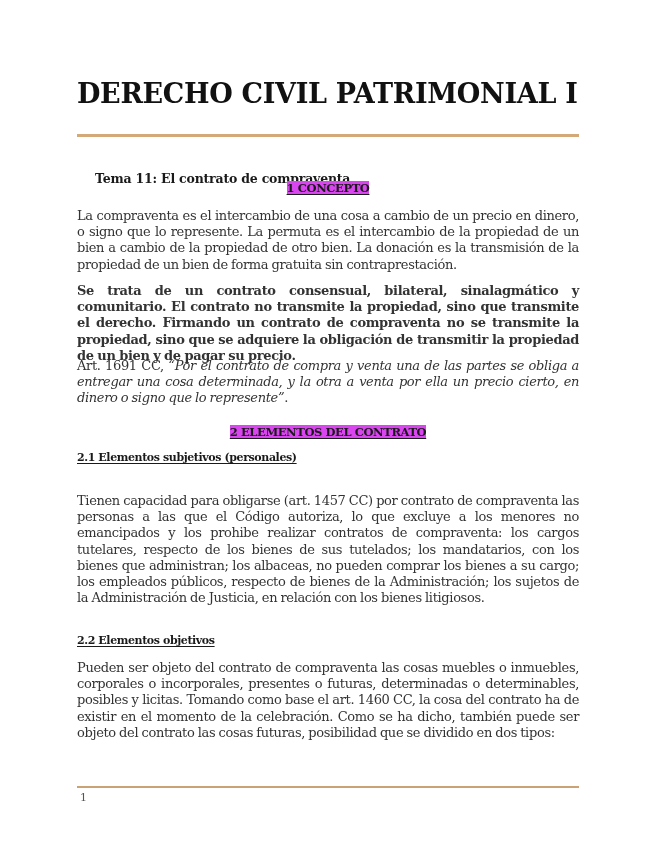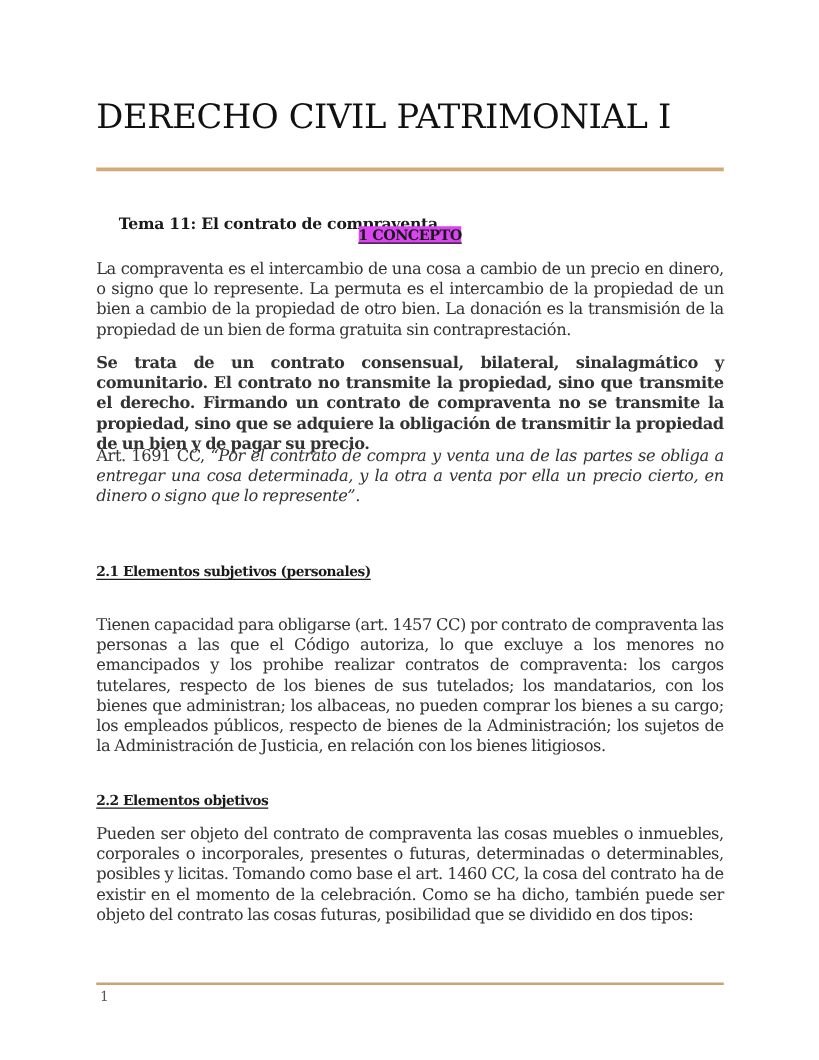--- a/index.html
+++ b/index.html
@@ -21,21 +21,21 @@
       width: 655px;
       height: 848px;
       background: #ffffff;
     }
     .doc-title {
       position: absolute;
       left: 77px;
       top: 78px;
       margin: 0;
       font-family: "DejaVu Serif", "Liberation Serif", serif;
-      font-weight: normal;
+      font-weight: bold;
       font-size: 27px;
       letter-spacing: -0.3px;
       color: #111111;
       white-space: nowrap;
     }
     .rule {
       position: absolute;
       left: 77px;
       width: 502px;
       height: 3px;
@@ -118,20 +118,23 @@
   <h2 class="section-heading" style="top:181px;">
     <span>1 CONCEPTO</span>
   </h2>
 
   <p class="para" style="top:208px;">La compraventa es el intercambio de una cosa a cambio de un precio en dinero, o signo que lo represente. La permuta es el intercambio de la propiedad de un bien a cambio de la propiedad de otro bien. La donación es la transmisión de la propiedad de un bien de forma gratuita sin contraprestación.</p>
 
   <p class="para" style="top:283px;font-weight:bold;">Se trata de un contrato consensual, bilateral, sinalagmático y comunitario. El contrato no transmite la propiedad, sino que transmite el derecho. Firmando un contrato de compraventa no se transmite la propiedad, sino que se adquiere la obligación de transmitir la propiedad de un bien y de pagar su precio.</p>
 
   <p class="para" style="top:358px;"><span>Art. 1691 CC, </span><em>“Por el contrato de compra y venta una de las partes se obliga a entregar una cosa determinada, y la otra a venta por ella un precio cierto, en dinero o signo que lo represente”</em><span>.</span></p>
 
+  <h2 class="section-heading" style="top:425px;">
+    <span>2 ELEMENTOS DEL CONTRATO</span>
+  </h2>
 
   <h3 class="sub-heading" style="top:451px;">2.1 Elementos subjetivos (personales)</h3>
 
   <p class="para" style="top:493px;">Tienen capacidad para obligarse (art. 1457 CC) por contrato de compraventa las personas a las que el Código autoriza, lo que excluye a los menores no emancipados y los prohibe realizar contratos de compraventa: los cargos tutelares, respecto de los bienes de sus tutelados; los mandatarios, con los bienes que administran; los albaceas, no pueden comprar los bienes a su cargo; los empleados públicos, respecto de bienes de la Administración; los sujetos de la Administración de Justicia, en relación con los bienes litigiosos.</p>
 
   <h3 class="sub-heading" style="top:634px;">2.2 Elementos objetivos</h3>
 
   <p class="para" style="top:660px;">Pueden ser objeto del contrato de compraventa las cosas muebles o inmuebles, corporales o incorporales, presentes o futuras, determinadas o determinables, posibles y licitas. Tomando como base el art. 1460 CC, la cosa del contrato ha de existir en el momento de la celebración. Como se ha dicho, también puede ser objeto del contrato las cosas futuras, posibilidad que se dividido en dos tipos:</p>
 
   <div class="rule bottom"></div>

